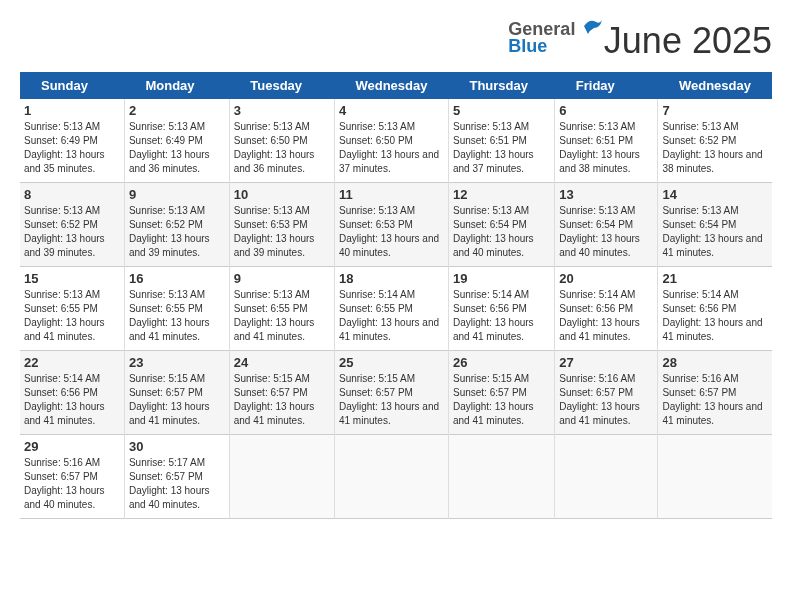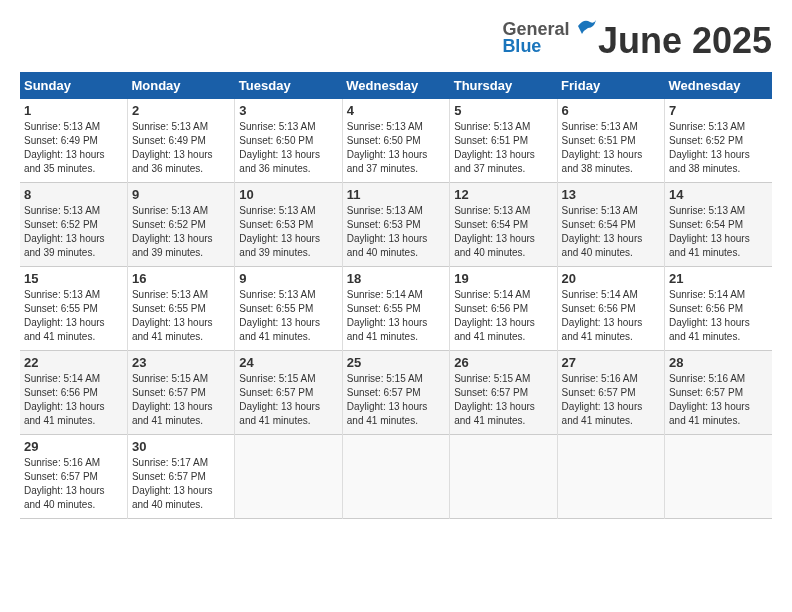--- a/index.html
+++ b/index.html
@@ -19,36 +19,36 @@
     .logo {
       display: flex;
       flex-direction: column;
       align-items: flex-start;
     }
     .title-area {
       text-align: right;
     }
     .cal-title {
       font-size: 36px;
-      font-weight: bold;
+      font-weight: normal;
       color: #333;
     }
     .cal-subtitle {
       font-size: 14px;
       color: #555;
     }
     table {
       width: 100%;
       border-collapse: collapse;
       font-size: 11px;
     }
     thead tr th {
       background-color: #1a5fa8;
       color: #fff;
-      padding: 6px 4px;
+      padding: 6px 21px;
       text-align: left;
       font-size: 13px;
       font-weight: bold;
     }
     tbody tr {
       border-bottom: 1px solid #ccc;
     }
     tbody tr:nth-child(even) {
       background-color: #f5f5f5;
     }

